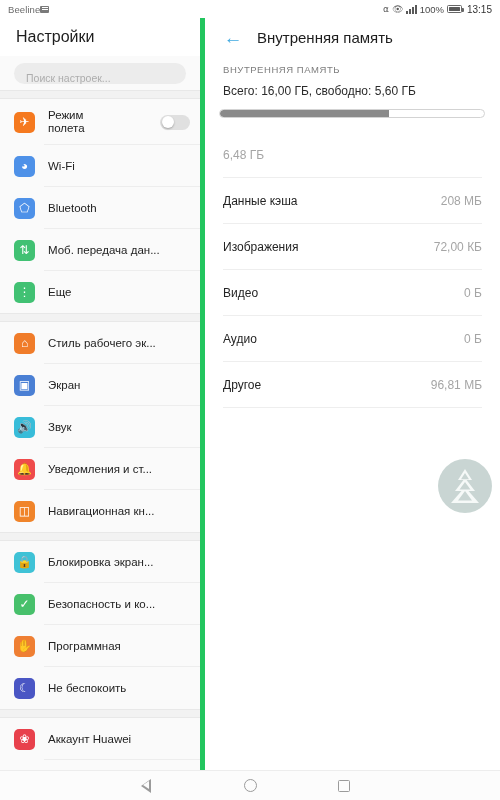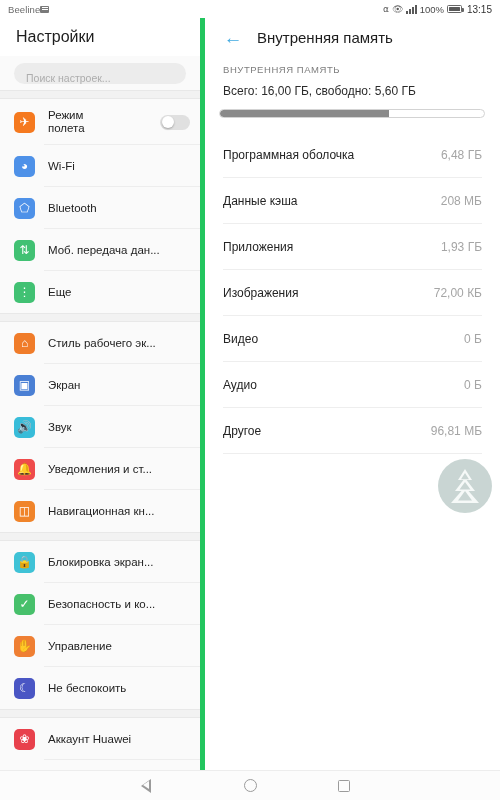--- a/index.html
+++ b/index.html
@@ -250,21 +250,21 @@
         <div class="nav-item">
           <span class="ic" style="background:#3fc2d6">🔒</span>
           <span class="nav-label">Блокировка экран...</span>
         </div>
         <div class="nav-item">
           <span class="ic" style="background:#47c06b">✓</span>
           <span class="nav-label">Безопасность и ко...</span>
         </div>
         <div class="nav-item">
           <span class="ic" style="background:#ef7f33">✋</span>
-          <span class="nav-label">Управление</span>
+          <span class="nav-label">Программная</span>
         </div>
         <div class="nav-item nosep">
           <span class="ic" style="background:#4a56c4">☾</span>
           <span class="nav-label">Не беспокоить</span>
         </div>
 
         <div class="grp-gap"></div>
 
         <div class="nav-item">
           <span class="ic" style="background:#e8414c">❀</span>
@@ -289,30 +289,25 @@
       <div class="totals">Всего: 16,00 ГБ, свободно: 5,60 ГБ</div>
 
       <div class="bar-wrap">
         <div class="bar">
             <i id="usage-fill" style="width: 64%;"></i>
           </div>
       </div>
 
       <div class="rows">
         <div class="srow">
-          <span class="srow-name">Программная оболочка</span>
           <span class="srow-val">6,48 ГБ</span>
         </div>
         <div class="srow">
           <span class="srow-name">Данные кэша</span>
           <span class="srow-val">208 МБ</span>
-        </div>
-        <div class="srow">
-          <span class="srow-name">Приложения</span>
-          <span class="srow-val">1,93 ГБ</span>
         </div>
         <div class="srow">
           <span class="srow-name">Изображения</span>
           <span class="srow-val">72,00 КБ</span>
         </div>
         <div class="srow">
           <span class="srow-name">Видео</span>
           <span class="srow-val">0 Б</span>
         </div>
         <div class="srow">

